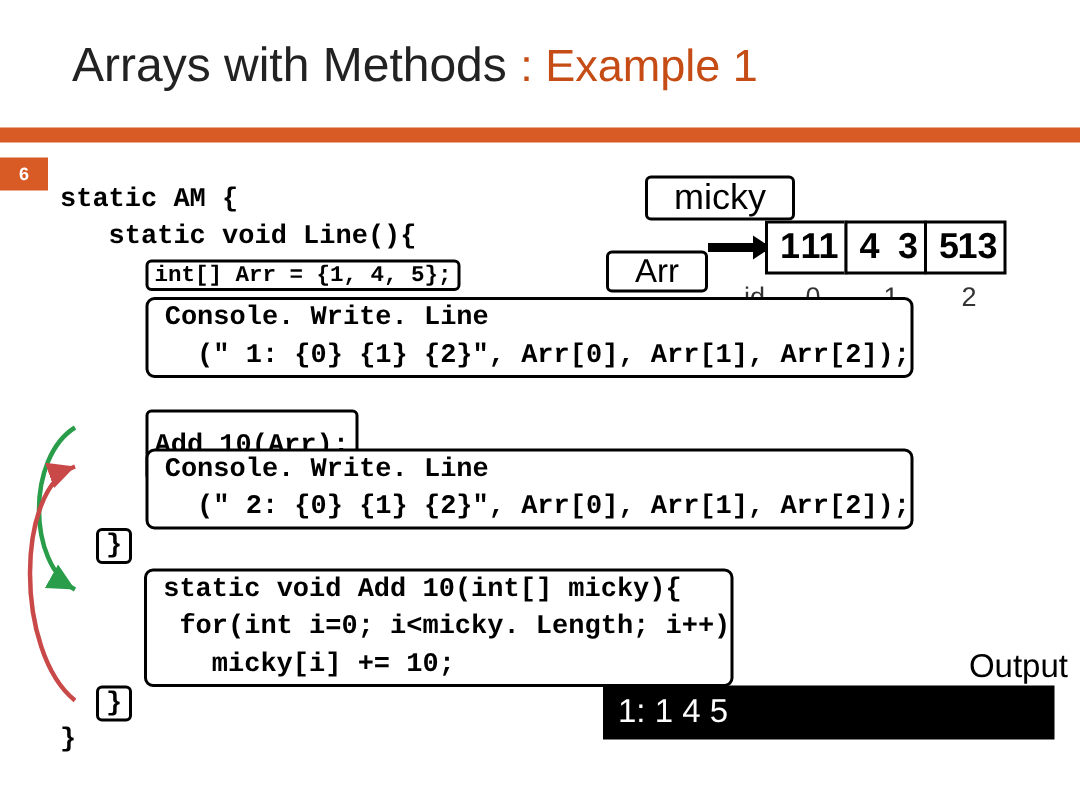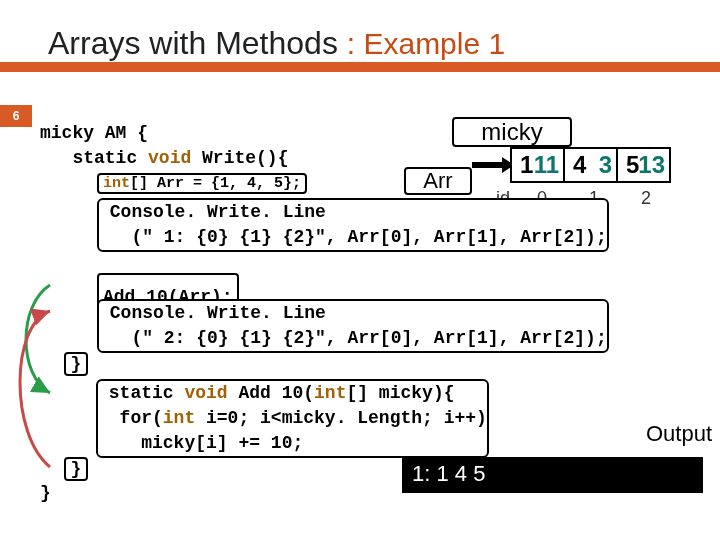--- a/index.html
+++ b/index.html
@@ -6,21 +6,21 @@
   body {
     width: 720px;
     height: 540px;
     background: #fff;
     font-family: Arial, Helvetica, sans-serif;
     position: relative;
     overflow: hidden;
   }
   .title {
     font-size: 32px;
-    padding: 25px 0 0 48px;
+    padding: 25px 0 23px 48px;
     color: #222;
     font-weight: 400;
   }
   .title .ex { color: #c54c14; font-size: 30px; }
   .orange-bar {
     height: 10px;
     background: #d85a24;
     width: 100%;
   }
   .page-num {
@@ -37,29 +37,29 @@
     justify-content: center;
     font-weight: bold;
   }
   .content {
     position: absolute;
     top: 105px;
     left: 0;
     right: 0;
     bottom: 0;
   }
-  .kw { color: #a16207; }
+  .kw { color: #000000; }
   .codeline { position: absolute; left: 40px; white-space: pre; font-family: "Courier New", monospace; font-size: 18px; font-weight: bold; }
 
   
   .micky-label {
     position: absolute;
     top: 12px;
-    left: 452px;
-    width: 120px;
+    left: 430px;
+    width: 100px;
     height: 30px;
     border: 2px solid #000;
     background: #fff;
     border-radius: 4px;
     font-size: 24px;
     text-align: center;
     line-height: 26px;
   }
   
   .arr-region {
@@ -114,21 +114,21 @@
     background: #fff;
     font-size: 24px;
     font-weight: bold;
     display: flex;
     align-items: center;
     justify-content: center;
     margin-left: -2px;
     position: relative;
   }
   .cell .old { position: absolute; left: 8px; color: #000; }
-  .cell .new { position: absolute; right: 4px; color: #0f766e; }
+  .cell .new { position: absolute; right: 4px; color: #000000; }
   .idx-row {
     position: absolute;
     top: 37px;
     left: 70px;
     display: flex;
     font-size: 18px;
     color: #333;
     gap: 0;
   }
   .idxlbl { width: 42px; text-align: right; padding-right: 6px; }
@@ -236,21 +236,21 @@
     top: 378px;
     font-family: "Courier New", monospace;
     font-size: 18px;
     font-weight: bold;
   }
 
   
   .output-label {
     position: absolute;
     right: 8px;
-    top: 316px;
+    top: 326px;
     font-size: 22px;
     color: #000;
   }
   .output-box {
     position: absolute;
     left: 402px;
     top: 352px;
     width: 301px;
     background: #000;
     color: #fff;
@@ -298,22 +298,22 @@
       </div>
     </div>
     <div class="idx-row">
       <div class="idxlbl">id</div>
       <div class="idx">0</div>
       <div class="idx">1</div>
       <div class="idx">2</div>
     </div>
   </div>
 
-  <div class="codeline" style="top:18px">micky AM {</div>
-  <div class="codeline" style="top:43px"><span>   static </span><span class="kw">void</span><span> Write(){</span></div>
+  <div class="codeline" style="top:18px">static AM {</div>
+  <div class="codeline" style="top:43px"><span>   static </span><span class="kw">void</span><span> Line(){</span></div>
 
   <div class="box-intarr"><span class="kw">int</span><span>[] Arr = {1, 4, 5};</span></div>
 
   <div class="box-mainbody"><span> Console. Write. Line</span>
 <span>   (" 1: {0} {1} {2}", Arr[0], Arr[1], Arr[2]);</span></div>
 
   <div class="box-add10">Add 10(Arr);</div>
 
   <div class="box-cw2"><span> Console. Write. Line</span>
 <span>   (" 2: {0} {1} {2}", Arr[0], Arr[1], Arr[2]);</span></div>

